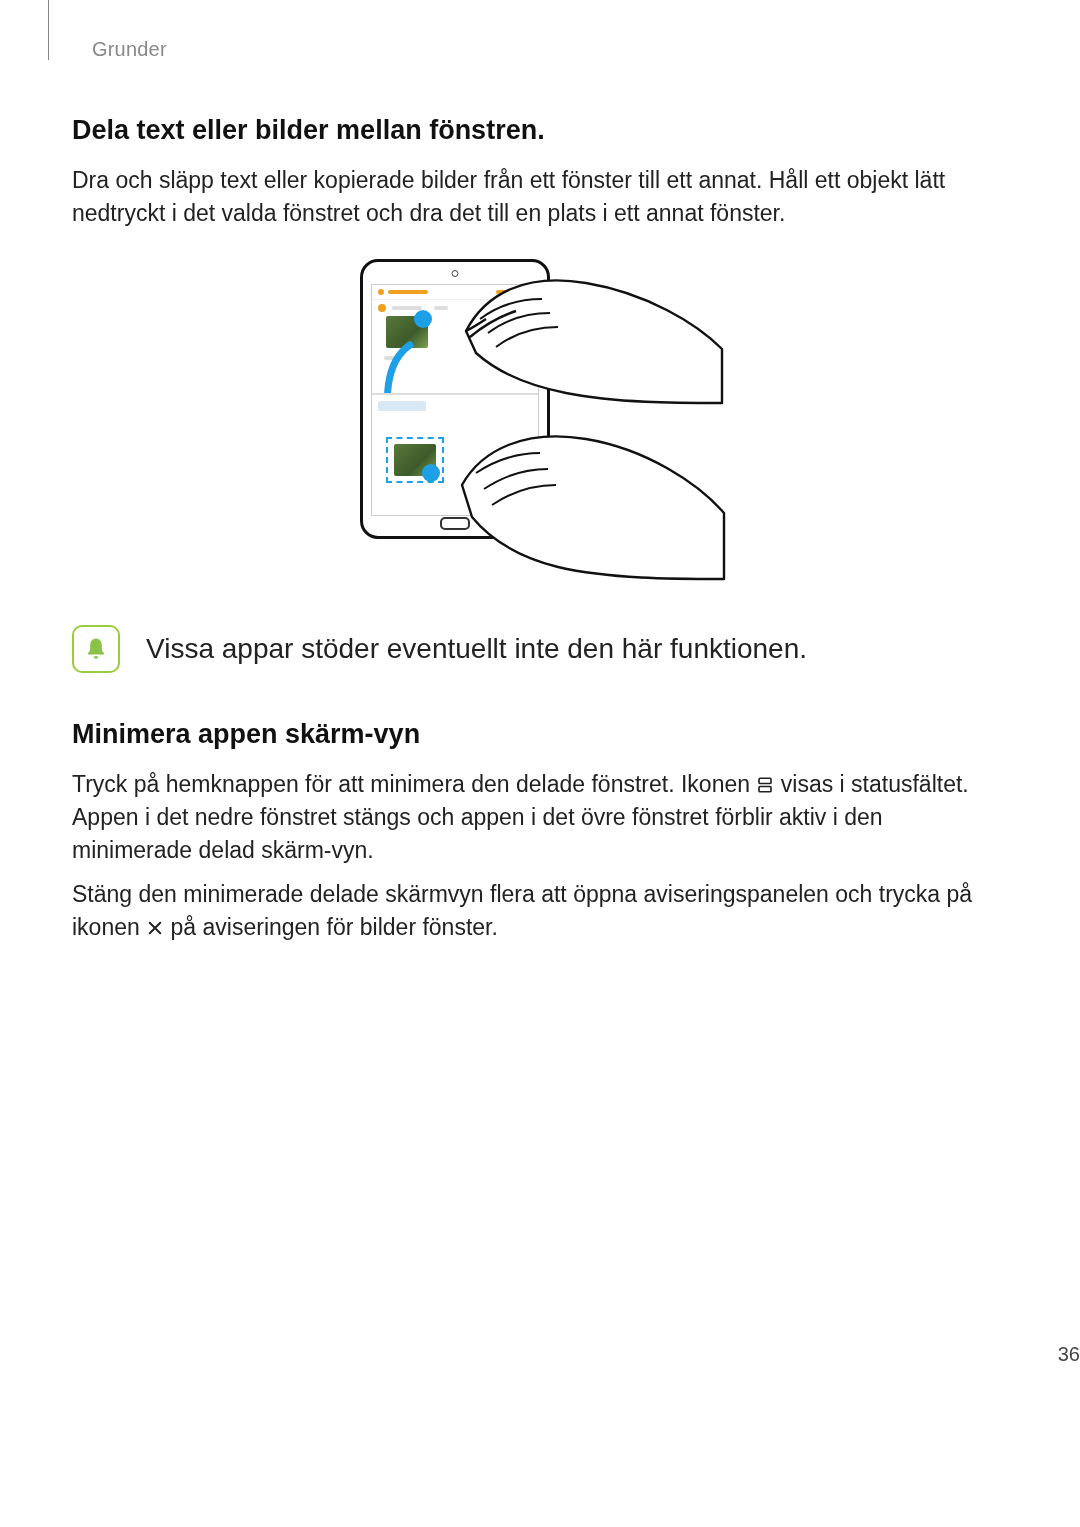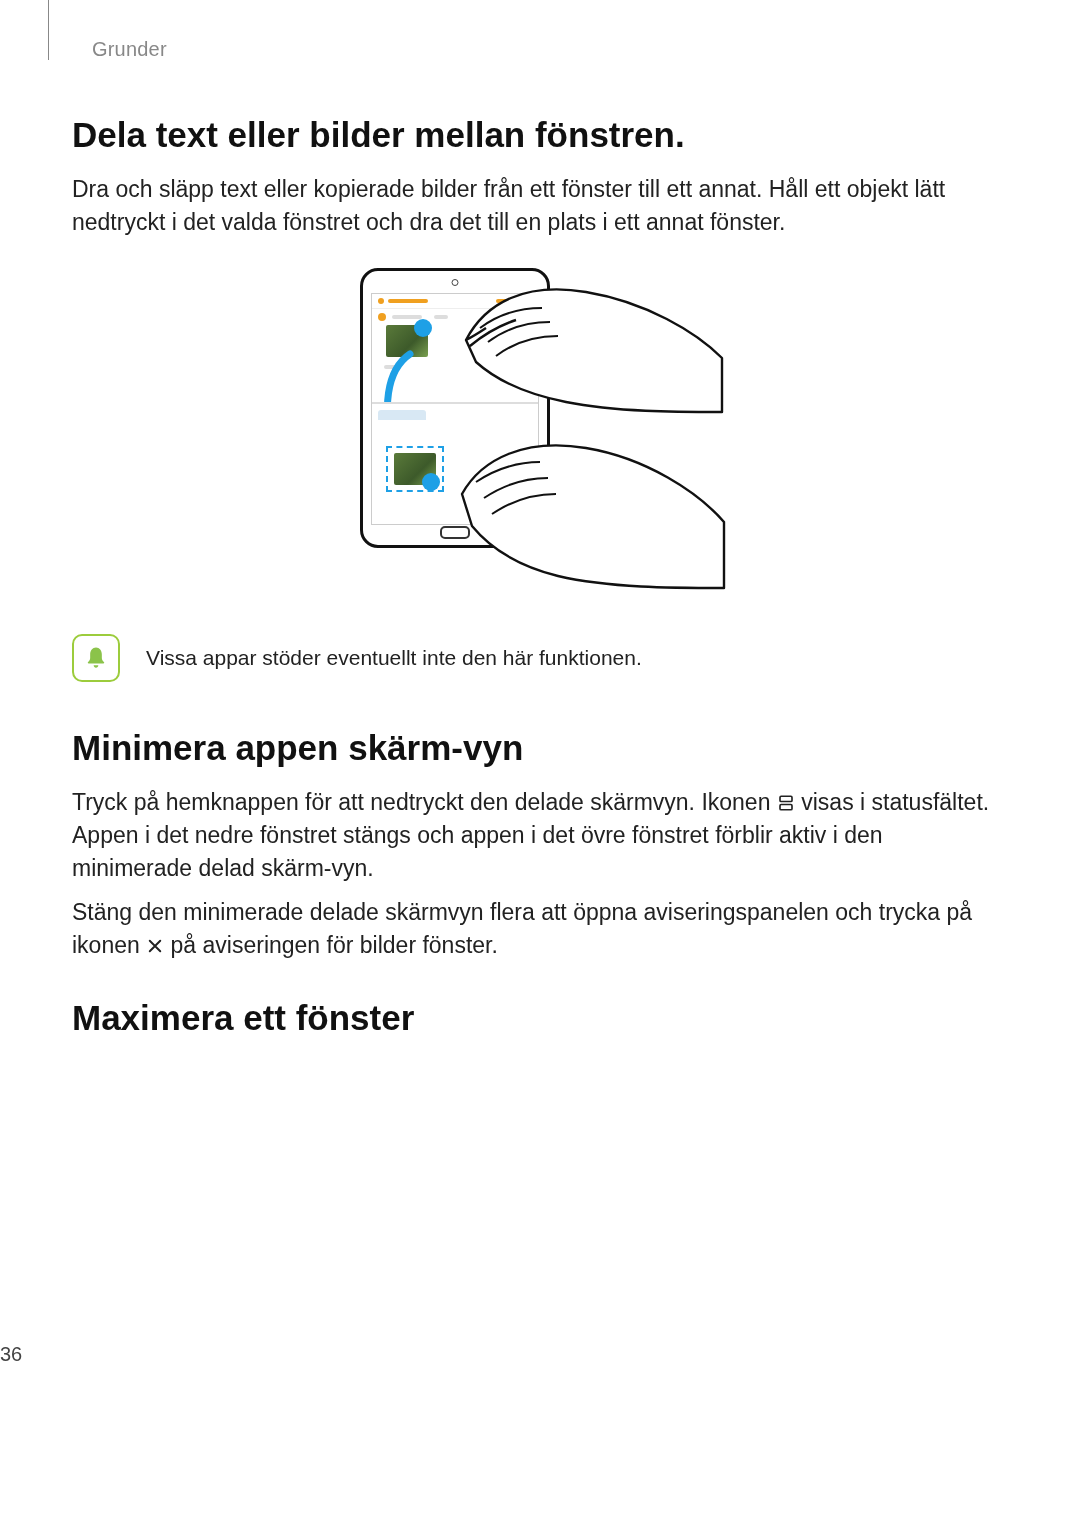--- a/index.html
+++ b/index.html
@@ -25,21 +25,21 @@
     border-left: 1px solid #888;
   }
   .running-head {
     font-size: 20px;
     color: #888;
     letter-spacing: 0.2px;
     margin-left: 20px;
     margin-bottom: 54px;
   }
   h2 {
-    font-size: 35px;
+    font-size: 27px;
     font-weight: 700;
     margin: 0 0 18px 0;
     color: #111;
   }
   p {
     font-size: 23px;
     line-height: 1.45;
     margin: 0 0 10px 0;
     color: #222;
   }
@@ -60,36 +60,36 @@
     border-radius: 10px;
     background: #ffffff;
     border: 2px solid #9ccc3c;
     display: flex;
     align-items: center;
     justify-content: center;
     flex: 0 0 auto;
   }
   .note-badge svg { display: block; }
   .note-text {
-    font-size: 21px;
+    font-size: 28px;
     color: #222;
   }
   .section { margin-bottom: 36px; }
   .inline-icon {
     display: inline-block;
     vertical-align: -2px;
     width: 18px;
     height: 18px;
   }
   .page-number {
     position: absolute;
     bottom: 38px;
     left: 0;
     width: 100%;
-    text-align: left;
+    text-align: right;
     font-size: 20px;
     color: #444;
   }
 
   
   .device {
     position: relative;
     width: 190px;
     height: 280px;
     border: 3px solid #111;
@@ -257,38 +257,37 @@
       <svg width="28" height="28" viewBox="0 0 24 24">
         <path d="M12 3 C9 3 7 5.5 7 9 L7 12 C7 13.5 6.2 14.6 5.2 15.4 C4.7 15.8 5 16.7 5.7 16.7 L18.3 16.7 C19 16.7 19.3 15.8 18.8 15.4 C17.8 14.6 17 13.5 17 12 L17 9 C17 5.5 15 3 12 3 Z M10 18.3 C10 19.4 10.9 20.3 12 20.3 C13.1 20.3 14 19.4 14 18.3 Z" fill="#8bc34a"></path>
       </svg>
     </div>
     <div class="note-text">Vissa appar stöder eventuellt inte den här funktionen.</div>
   </div>
 
   <div class="section">
     <h2>Minimera appen skärm-vyn</h2>
     <p>
-      <span>Tryck på hemknappen för att nedtryckt den delade skärmvyn. Ikonen </span>
+      <span>Tryck på hemknappen för att minimera den delade fönstret. Ikonen </span>
       <span class="inline-icon">
         <svg width="18" height="18" viewBox="0 0 24 24">
           <rect x="4" y="3" width="16" height="7" rx="1.5" fill="none" stroke="#222" stroke-width="2.2"></rect>
           <rect x="4" y="14" width="16" height="7" rx="1.5" fill="none" stroke="#222" stroke-width="2.2"></rect>
         </svg>
       </span>
       <span> visas i statusfältet. Appen i det nedre fönstret stängs och appen i det övre fönstret förblir aktiv i den minimerade delad skärm-vyn.</span>
     </p>
     <p>
       <span>Stäng den minimerade delade skärmvyn flera att öppna aviseringspanelen och trycka på ikonen </span>
       <span class="inline-icon">
         <svg width="18" height="18" viewBox="0 0 24 24">
           <path d="M5 5 L19 19 M19 5 L5 19" stroke="#222" stroke-width="2.6" stroke-linecap="round"></path>
         </svg>
       </span>
       <span> på aviseringen för bilder fönster.</span>
     </p>
   </div>
 
   <div class="section">
-    <h2>Maximera ett fönster</h2>
   </div>
 
   <div class="page-number">36</div>
 </div>
 
 </body></html>

